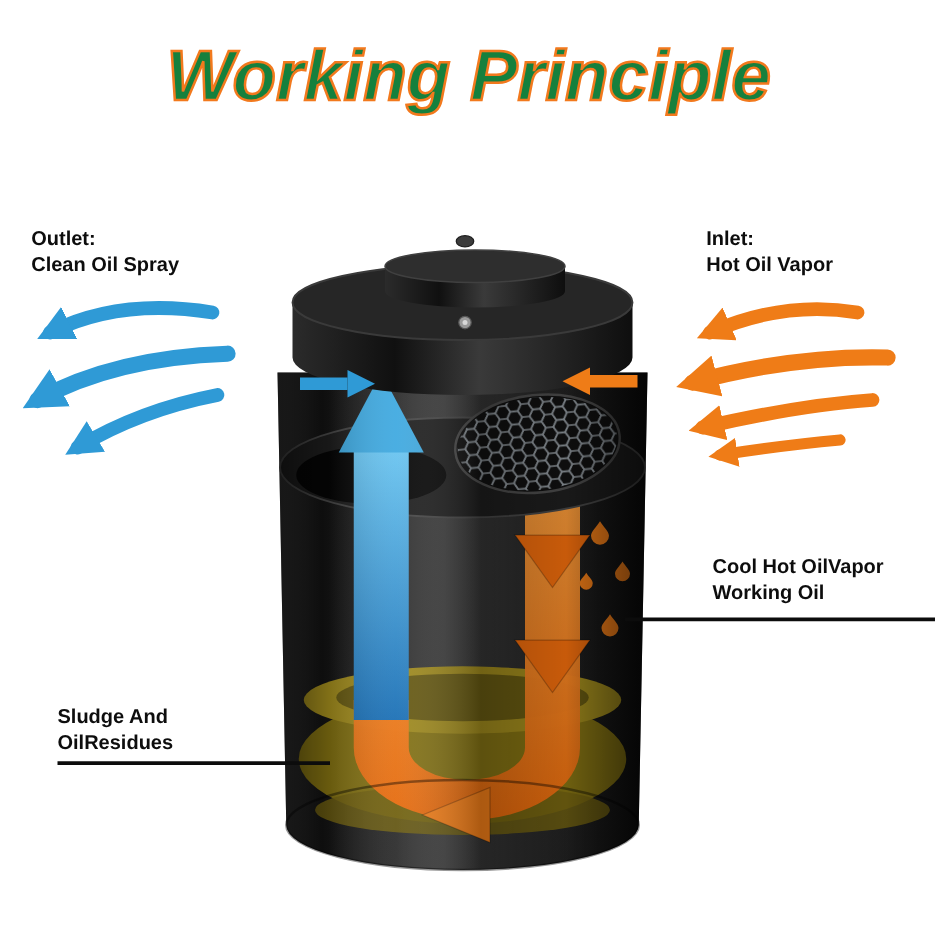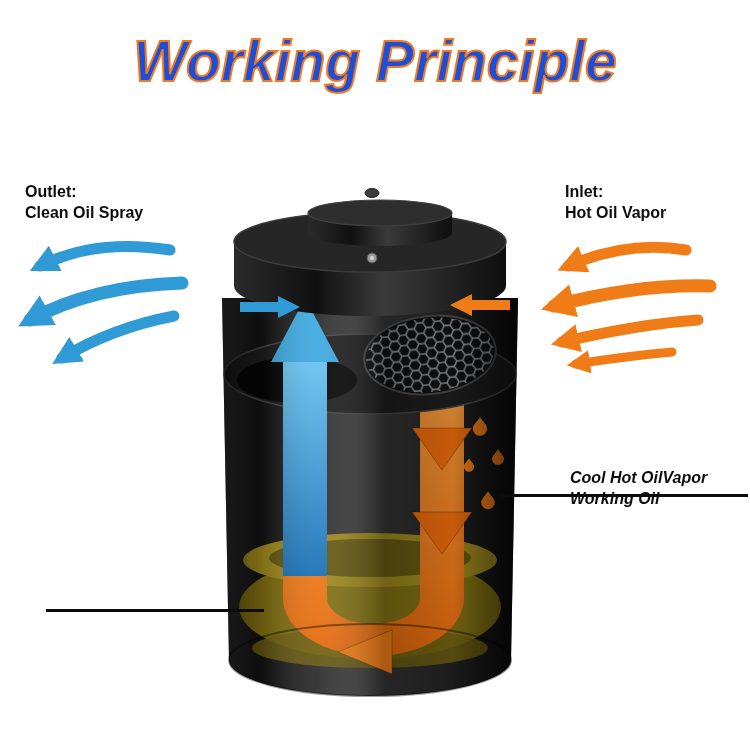--- a/index.html
+++ b/index.html
@@ -10,21 +10,21 @@
     overflow:hidden;
     font-family:"Liberation Sans", sans-serif;
   }
   .title{
     position:absolute;
     top:28px;left:0;width:100%;
     text-align:center;
     font-size:57px;
     font-weight:bold;
     font-style:italic;
-    color:#1d4ed8;
+    color:#15803d;
     -webkit-text-stroke:2px #F2791D;
     letter-spacing:0px;
     margin:0;
   }
   .diagram-svg{
     position:absolute;
     left:0;top:0;width:750px;height:750px;
   }
   .label{
     position:absolute;
@@ -35,21 +35,21 @@
     white-space:nowrap;
   }
   .label .line{display:block;}
   .leader{
     position:absolute;
     height:3px;
     background:#0c0c0c;
   }
   .lbl-outlet{left:25px;top:182px;}
   .lbl-inlet{left:565px;top:182px;}
-  .lbl-cool{left:570px;top:468px;font-style:italic;}
+  .lbl-cool{left:570px;top:444px;}
   .lbl-sludge{left:46px;top:564px;}
   .leader-cool{left:500px;top:494px;width:248px;}
   .leader-sludge{left:46px;top:609px;width:218px;}
 </style>
 </head>
 <body>
 
 <div class="stage">
 
   <h1 class="title">Working Principle</h1>
@@ -187,15 +187,19 @@
     <span class="line">Outlet:</span>
     <span class="line">Clean Oil Spray</span>
   </div>
 
   <div class="label lbl-cool">
     <span class="line">Cool Hot OilVapor</span>
     <span class="line">Working Oil</span>
   </div>
   <div class="leader leader-cool"></div>
 
+  <div class="label lbl-sludge">
+    <span class="line">Sludge And</span>
+    <span class="line">OilResidues</span>
+  </div>
   <div class="leader leader-sludge"></div>
 
 </div>
 
 </body></html>

